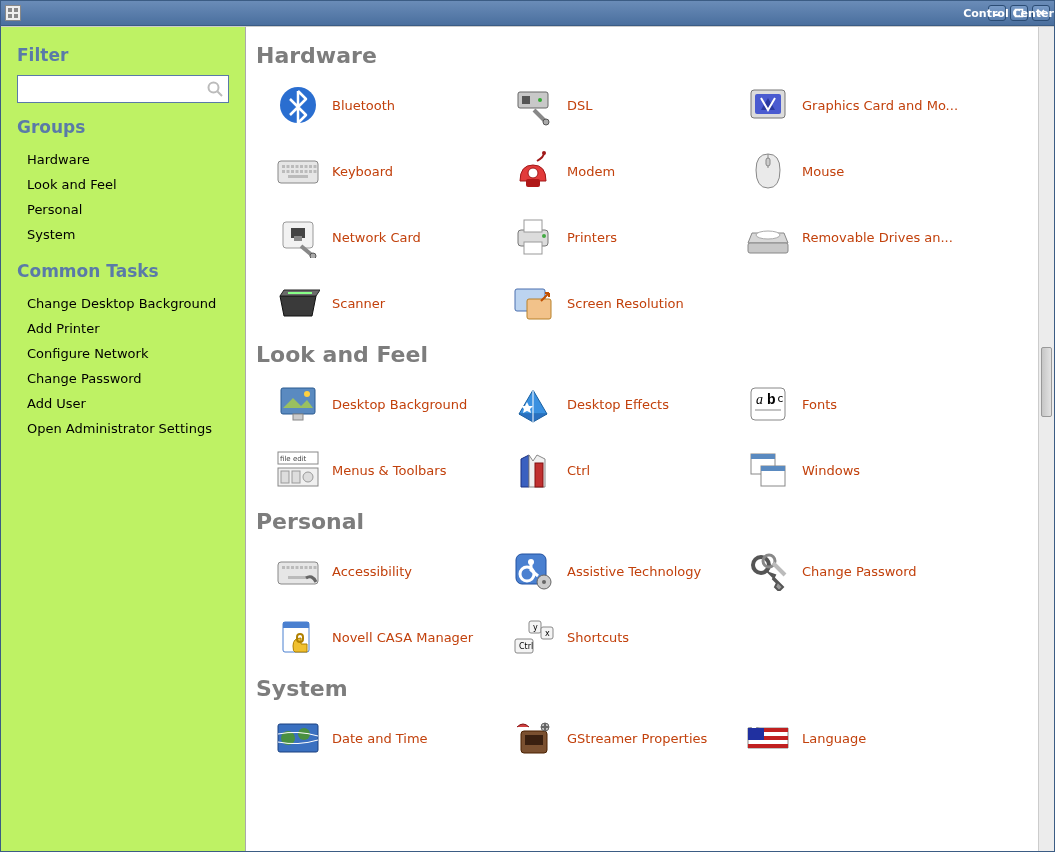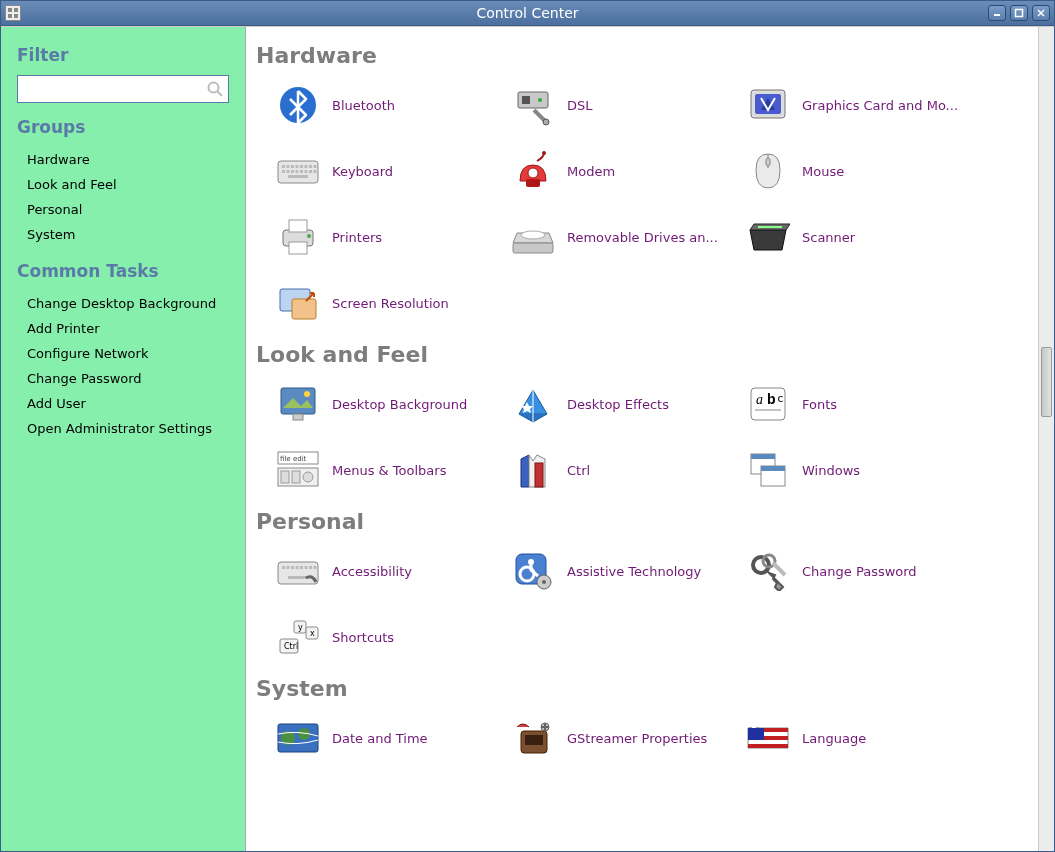--- a/index.html
+++ b/index.html
@@ -33,43 +33,43 @@
   width: 16px;
   height: 16px;
   background: #eee;
   border: 1px solid #888;
   margin-right: 6px;
   display:flex;align-items:center;justify-content:center;font-size:9px;color:#444;
 }
 .titlebar .title {
   position: absolute;
   left: 0; right: 0;
-  text-align: center;
-  font-weight: normal;
-  font-size: 14px;
+  text-align: right;
+  font-weight: bold;
+  font-size: 11px;
   pointer-events: none;
 }
 .titlebar .win-controls { margin-left:auto; display:flex; gap:4px; }
 .titlebar .win-btn {
   width: 18px; height: 16px;
   background: linear-gradient(to bottom,#7a9cc8,#5a7fae);
   border: 1px solid #2b4c74;
   border-radius: 3px;
   color:#fff; font-size:10px;
   display:flex;align-items:center;justify-content:center;
   cursor:pointer;
 }
 .main-area {
   flex: 1;
   display: flex;
   border-top: 1px solid #ccc;
 }
 .sidebar {
   width: 245px;
-  background: #86efac;
+  background: #bef264;
   border-right: 1px solid #aaa;
   padding: 18px 16px 10px 16px;
   overflow-y: auto;
 }
 .sidebar h2 {
   color: #5a7aa8;
   font-size: 17px;
   font-weight: bold;
   margin: 14px 0 10px 0;
 }
@@ -134,21 +134,21 @@
 .tile {
   display:flex;
   align-items:center;
   gap:12px;
   cursor:pointer;
 }
 .tile .icon {
   width:44px;height:44px;
   display:flex;align-items:center;justify-content:center;
 }
-.tile .label { color:#701a75; }
+.tile .label { color:#c2410c; }
 svg { display:block; }
 </style>
 </head>
 <body>
 
 <div class="window">
   <div class="titlebar">
     <div class="app-icon">
       <svg width="10" height="10" viewBox="0 0 10 10">
           <rect x="0" y="0" width="4" height="4" fill="#888"></rect>
@@ -287,20 +287,32 @@
                   <path d="M16 4 Q28 4 28 20 Q28 38 16 38 Q4 38 4 20 Q4 4 16 4 Z" fill="#eaeaea" stroke="#888"></path>
                   <line x1="16" y1="4" x2="16" y2="18" stroke="#888"></line>
                   <rect x="14" y="8" width="4" height="8" rx="2" fill="#ccc" stroke="#888"></rect>
                 </svg>
               </span>
               <span class="label">Mouse</span>
             </div>
             <div class="tile">
               <span class="icon">
                 <svg width="42" height="42" viewBox="0 0 42 42">
+                  <rect x="6" y="6" width="30" height="26" rx="3" fill="#f2f2f2" stroke="#999"></rect>
+                  <rect x="14" y="12" width="14" height="10" fill="#444"></rect>
+                  <rect x="17" y="20" width="8" height="5" fill="#888"></rect>
+                  <path d="M24 30 L36 40" stroke="#888" stroke-width="4"></path>
+                  <circle cx="36" cy="40" r="3" fill="#aaa" stroke="#555"></circle>
+                </svg>
+              </span>
+              <span class="label">Network Card</span>
+            </div>
+            <div class="tile">
+              <span class="icon">
+                <svg width="42" height="42" viewBox="0 0 42 42">
                   <rect x="6" y="14" width="30" height="16" rx="3" fill="#dcdcdc" stroke="#777"></rect>
                   <rect x="12" y="4" width="18" height="12" fill="#fff" stroke="#999"></rect>
                   <rect x="12" y="26" width="18" height="12" fill="#fff" stroke="#999"></rect>
                   <circle cx="32" cy="20" r="2" fill="#4a4"></circle>
                 </svg>
               </span>
               <span class="label">Printers</span>
             </div>
             <div class="tile">
               <span class="icon">
@@ -445,20 +457,31 @@
                   <circle cx="14" cy="14" r="8" fill="none" stroke="#555" stroke-width="4"></circle>
                   <path d="M18 18 L36 36 L32 40 L28 36 L30 32 L26 28 L28 24 L22 22" fill="#999" stroke="#555" stroke-width="2"></path>
                   <circle cx="22" cy="10" r="6" fill="none" stroke="#888" stroke-width="3"></circle>
                   <path d="M26 12 L38 24" stroke="#bbb" stroke-width="4"></path>
                 </svg>
               </span>
               <span class="label">Change Password</span>
             </div>
             <div class="tile">
               <span class="icon">
+                <svg width="42" height="42" viewBox="0 0 42 42">
+                  <rect x="6" y="6" width="26" height="30" rx="2" fill="#fff" stroke="#4a80d0"></rect>
+                  <rect x="6" y="6" width="26" height="6" fill="#4a80d0"></rect>
+                  <path d="M16 30 Q16 22 24 22 L24 28 L30 28 L30 36 L18 36 Q16 36 16 30 Z" fill="#f0c030" stroke="#b08000"></path>
+                  <rect x="20" y="18" width="6" height="8" rx="3" fill="none" stroke="#b08000" stroke-width="2"></rect>
+                </svg>
+              </span>
+              <span class="label">Novell CASA Manager</span>
+            </div>
+            <div class="tile">
+              <span class="icon">
                 <svg width="44" height="40" viewBox="0 0 44 40">
                   <rect x="18" y="4" width="12" height="12" rx="2" fill="#f4f4f4" stroke="#888"></rect>
                   <text x="22" y="13" font-size="8">y</text>
                   <rect x="30" y="10" width="12" height="12" rx="2" fill="#f4f4f4" stroke="#888"></rect>
                   <text x="34" y="19" font-size="8">x</text>
                   <rect x="4" y="22" width="18" height="14" rx="2" fill="#f4f4f4" stroke="#888"></rect>
                   <text x="8" y="32" font-size="8">Ctrl</text>
                 </svg>
               </span>
               <span class="label">Shortcuts</span>

